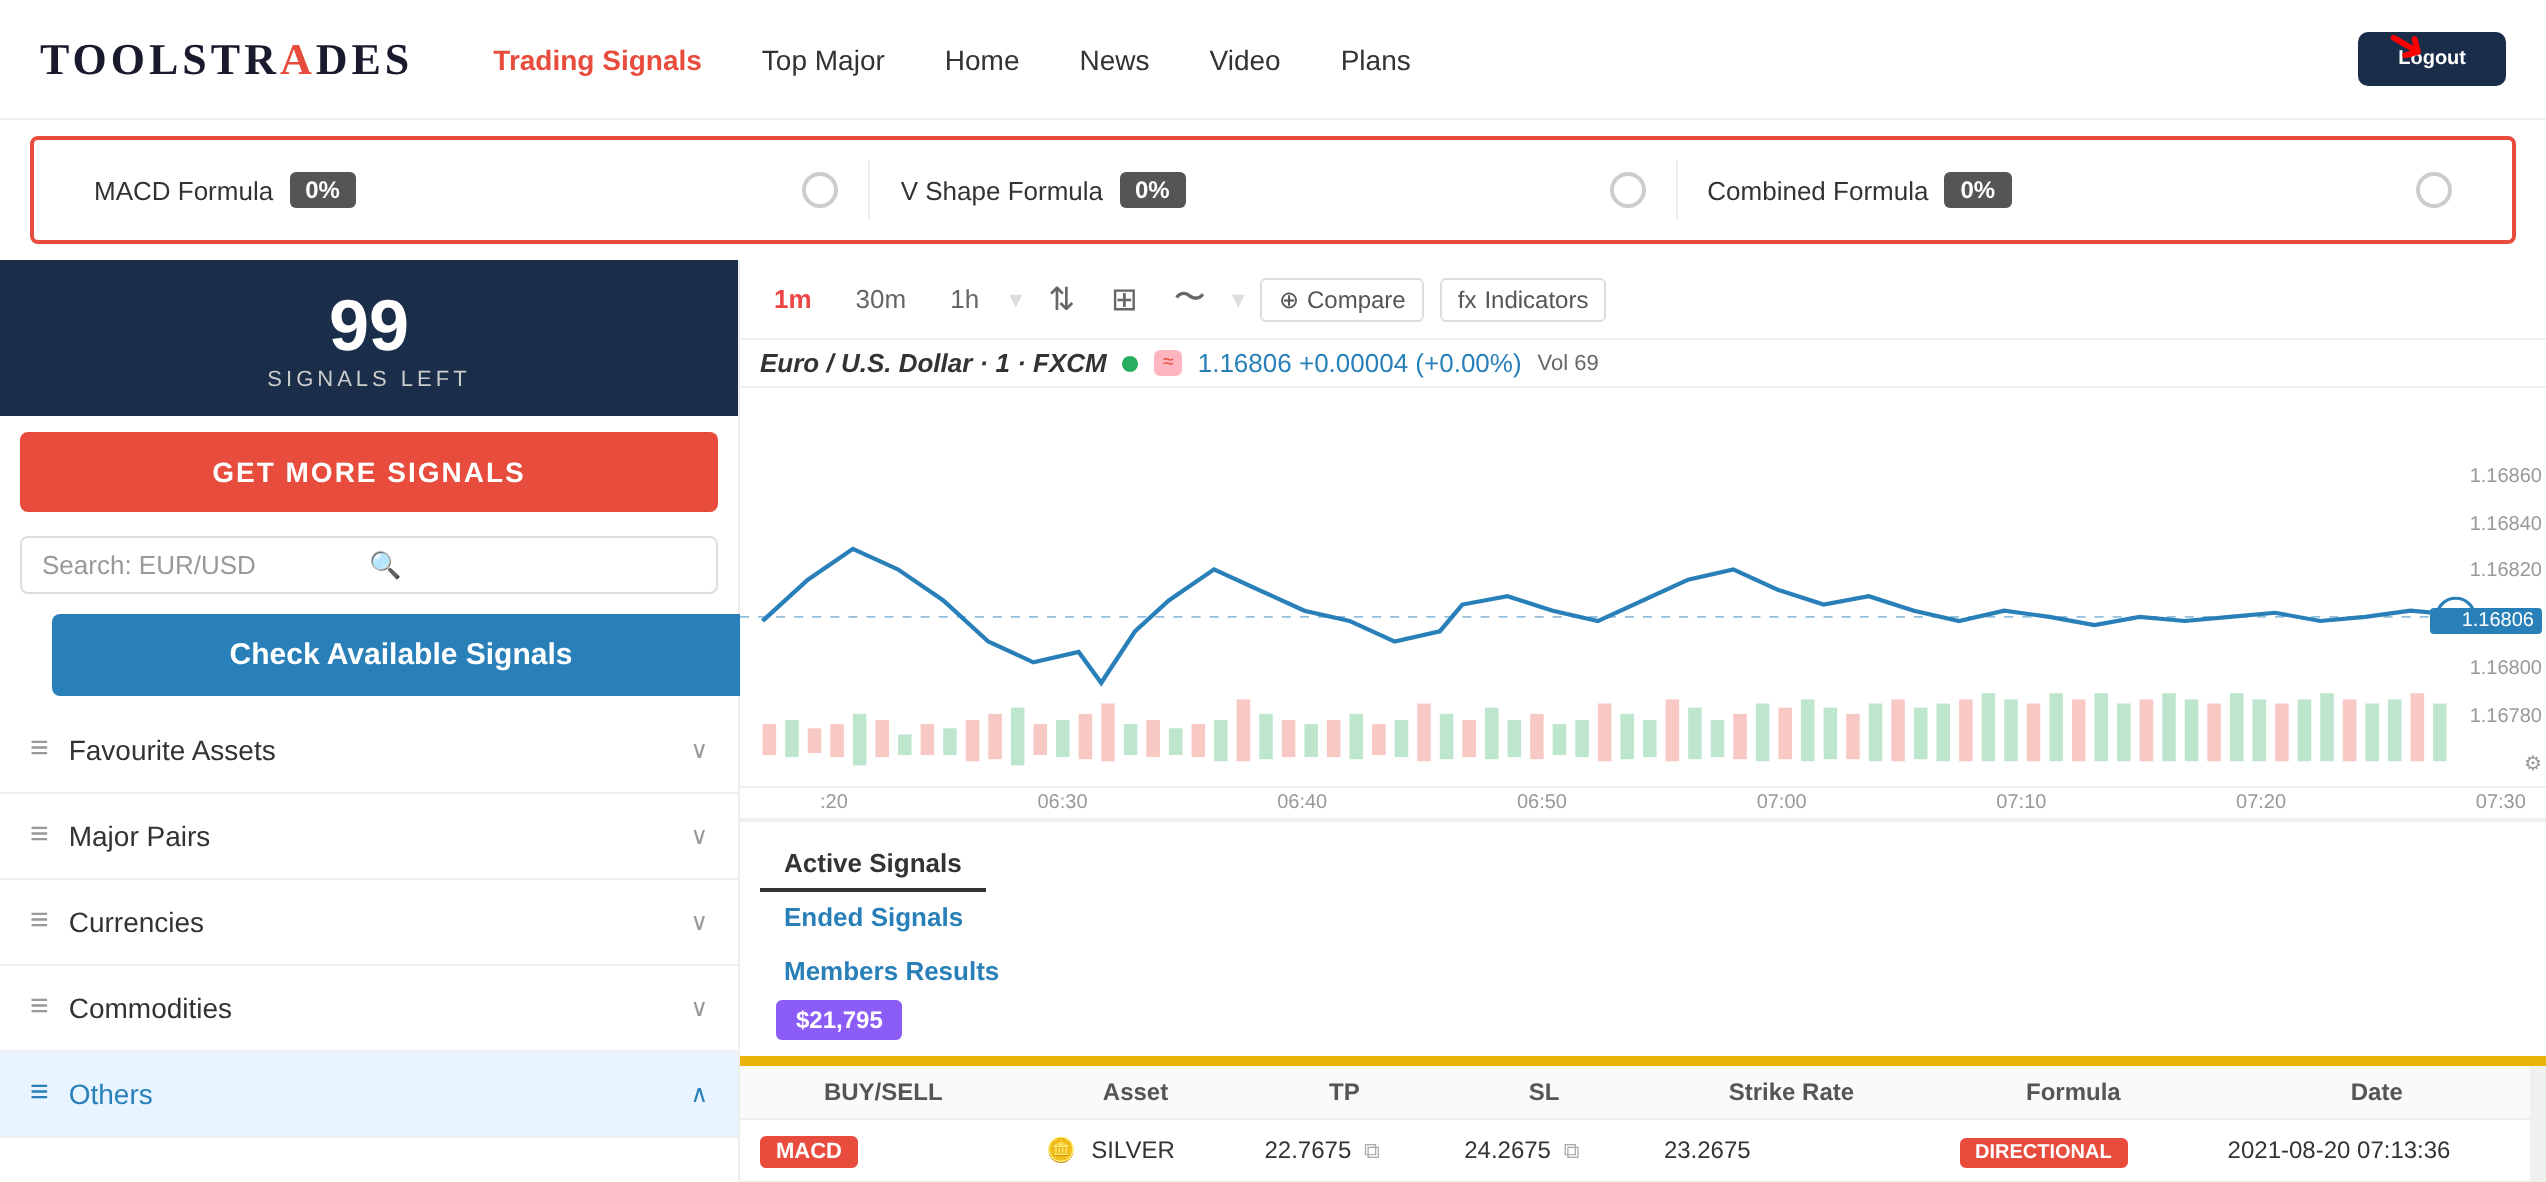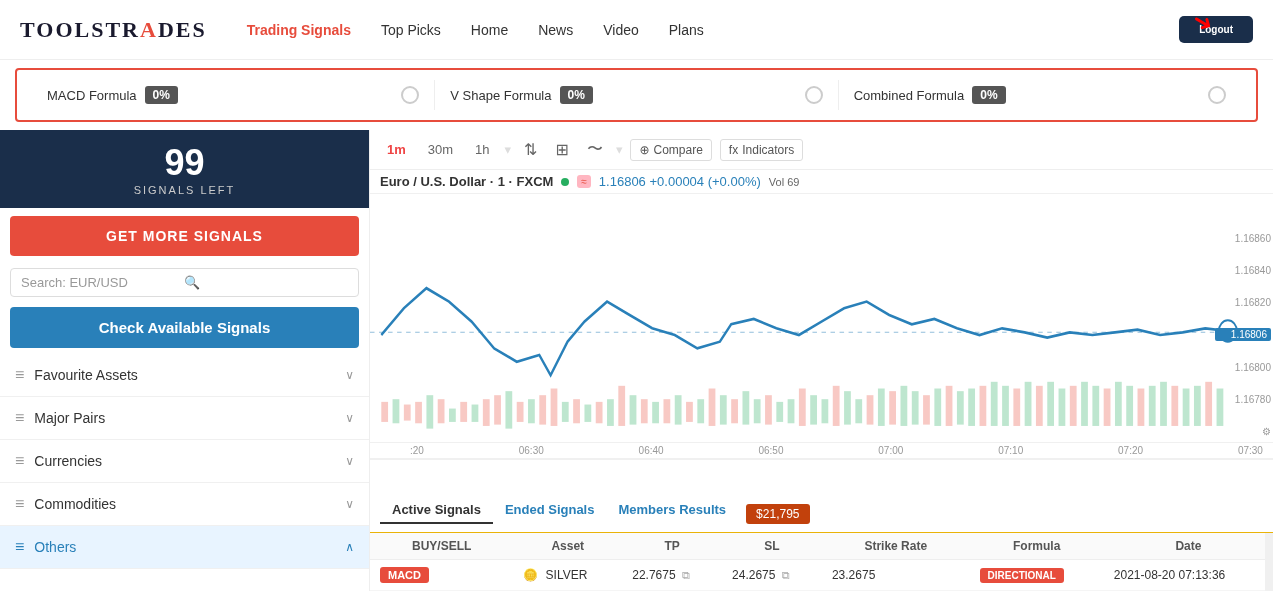--- a/index.html
+++ b/index.html
@@ -131,21 +131,21 @@
       font-size: 13px;
       color: #999;
     }
     .search-box span { flex: 1; }
     .check-signals-btn {
       background: #2980b9;
       color: #fff;
       border: none;
       padding: 12px;
       width: calc(100% - 20px);
-      margin: 6px 10px;
+      margin: 6px 26px;
       border-radius: 4px;
       font-size: 15px;
       font-weight: 700;
       cursor: pointer;
     }
     .menu-item {
       display: flex;
       align-items: center;
       padding: 12px 15px;
       border-bottom: 1px solid #f0f0f0;
@@ -192,21 +192,21 @@
       background: none; cursor: pointer; font-size: 12px; color: #555;
     }
     .chart-header {
       padding: 4px 10px;
       font-size: 13px;
       display: flex;
       align-items: center;
       gap: 8px;
       border-bottom: 1px solid #f0f0f0;
     }
-    .pair-name { font-weight: 700; color: #333; }
+    .pair-name { font-weight: 700; color: #333; font-style: italic; }
     .green-dot { width: 8px; height: 8px; background: #27ae60; border-radius: 50%; }
     .pink-badge { background: #ffb6c1; color: #e74c3c; border-radius: 3px; padding: 1px 4px; font-size: 10px; }
     .price-info { color: #2980b9; font-size: 13px; }
     .vol-info { color: #666; font-size: 11px; }
 
     
     .chart-svg-wrap { flex: 1; position: relative; overflow: hidden; }
     .price-axis {
       position: absolute;
       right: 0;
@@ -229,47 +229,47 @@
       color: #999;
       border-top: 1px solid #f0f0f0;
     }
 
     
     .signals-section {
       border-top: 2px solid #f0f0f0;
     }
     .signals-tabs {
       display: flex;
-      align-items: flex-end;
+      align-items: flex-start;
       gap: 0;
       padding: 8px 10px;
-      border-bottom: 1px solid #eab308;
+      border-bottom: 5px solid #eab308;
+      flex-direction: column;
     }
     .tab-btn {
       padding: 5px 12px;
       border: none;
       background: none;
       font-size: 13px;
       cursor: pointer;
       color: #333;
       font-weight: 600;
       border-bottom: 2px solid transparent;
     }
     .tab-btn.active { color: #333; border-bottom: 2px solid #333; }
     .tab-btn.blue { color: #2980b9; }
     .tab-btn.blue2 { color: #2980b9; }
     .profit-badge {
-      background: #c2410c;
+      background: #8b5cf6;
       color: #fff;
       padding: 3px 10px;
       border-radius: 3px;
       font-size: 12px;
-      font-weight: 400;
+      font-weight: 700;
       margin-left: 8px;
-      margin-top: 36px;
     }
     .signals-table {
       width: 100%;
       border-collapse: collapse;
       font-size: 12px;
     }
     .signals-table th {
       padding: 6px 26px;
       text-align: center;
       color: #555;
@@ -314,21 +314,21 @@
   </style>
 </head>
 <body>
 
 <div class="header">
   <div class="logo">
     TOOLSTR<span>A</span>DES
   </div>
   <nav class="nav">
     <a href="#" class="active">Trading Signals</a>
-    <a href="#">Top Picks</a>
+    <a href="#">Top Major</a>
     <a href="#">Home</a>
     <a href="#">News</a>
     <a href="#">Video</a>
     <a href="#">Plans</a>
   </nav>
   <button class="logout-btn">Logout</button>
 
   <div style="position:absolute;top:8px;right:60px;color:red;font-size:24px;transform:rotate(30deg);">➜</div>
 </div>
 

